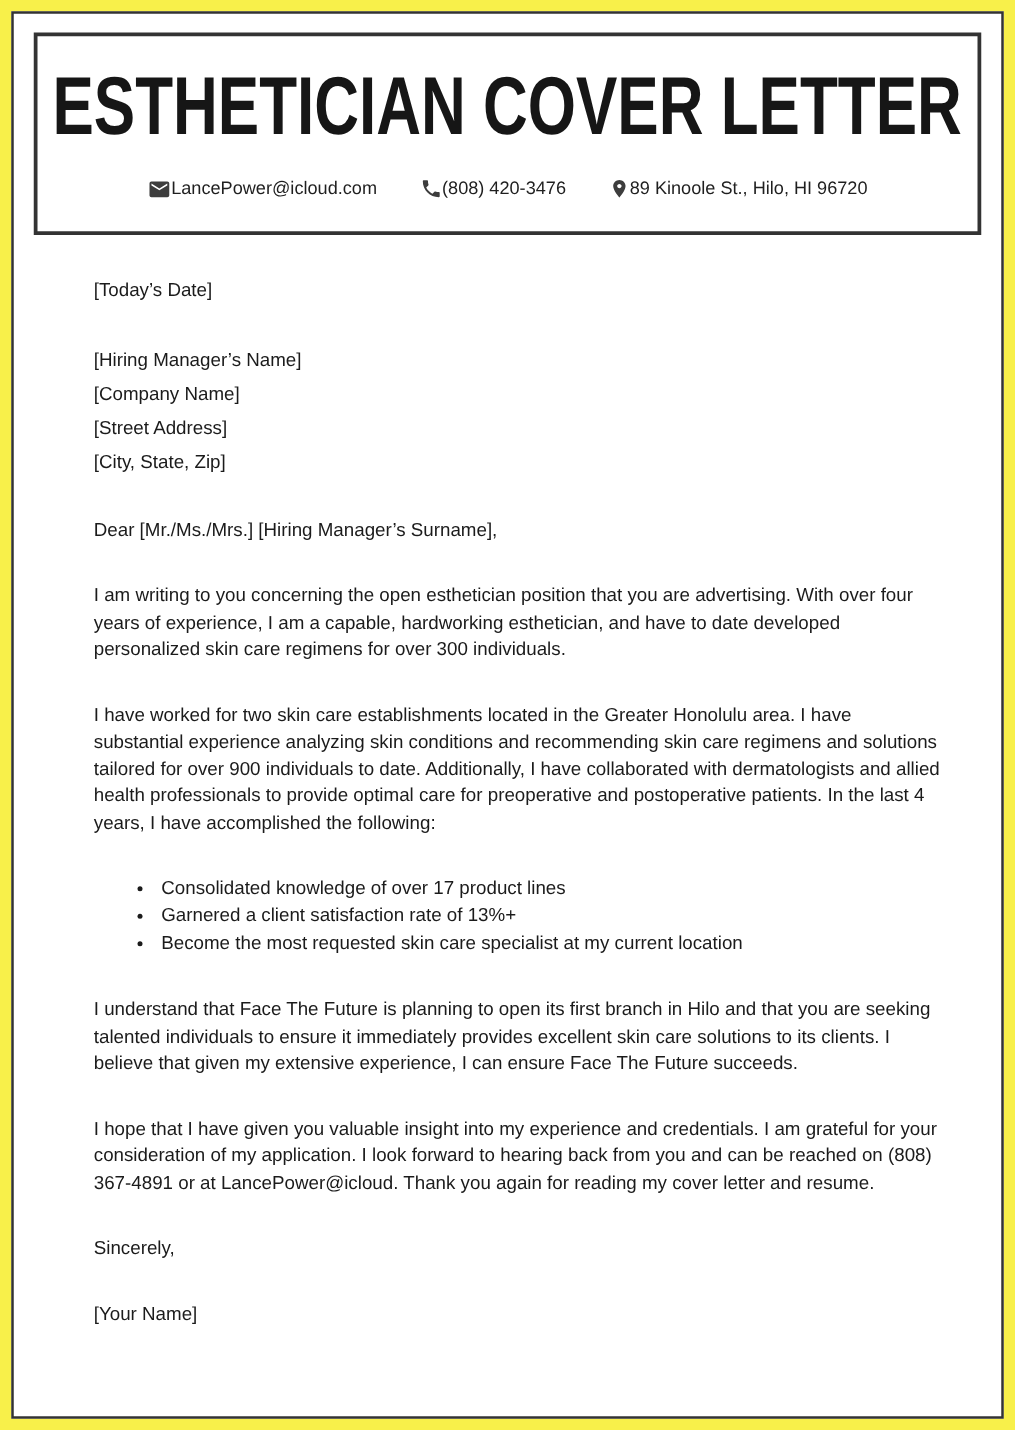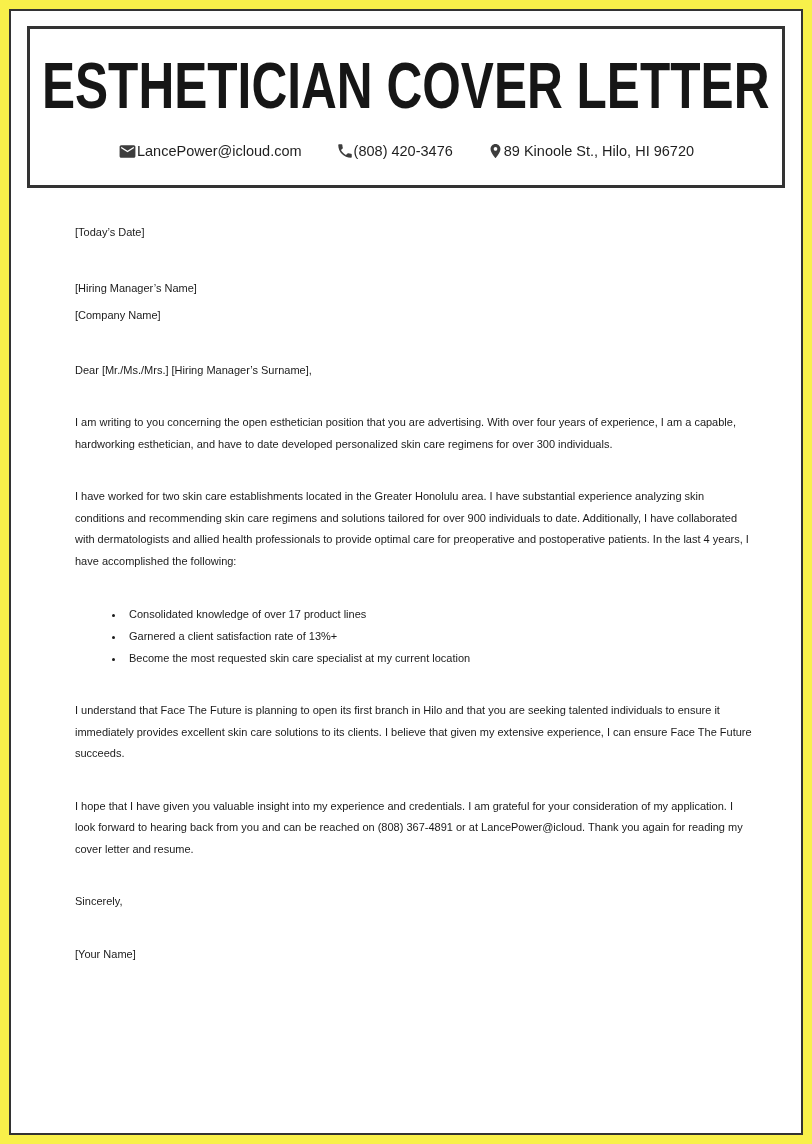--- a/index.html
+++ b/index.html
@@ -51,21 +51,21 @@
   .contact-item {
     display: flex;
     align-items: center;
     gap: 0;
     justify-content: center;
   }
   .contact-item svg { display: block; fill: #3d3d3d; }
   
   .letter {
     padding: 34px 48px 0 64px;
-    font-size: 11px;
+    font-size: 15px;
     line-height: 21.5px;
   }
   .block { margin: 0 0 31px 0; }
   .recipient-line { line-height: 27px; }
   .letter p { margin: 12px 0 31px 0; }
   ul.bullets {
     margin: 0 0 31px 32px;
     padding: 0 0 0 18px;
   }
   ul.bullets li {
@@ -112,20 +112,22 @@
     </div>
   </div>
 
   <div class="letter">
 
     <div class="block">[Today’s Date]</div>
 
     <div class="block">
       <div class="recipient-line">[Hiring Manager’s Name]</div>
       <div class="recipient-line">[Company Name]</div>
+      <div class="recipient-line">[Street Address]</div>
+      <div class="recipient-line">[City, State, Zip]</div>
     </div>
 
     <div class="block">Dear [Mr./Ms./Mrs.] [Hiring Manager’s Surname],</div>
 
     <p>I am writing to you concerning the open esthetician position that you are advertising. With over four years of experience, I am a capable, hardworking esthetician, and have to date developed personalized skin care regimens for over 300 individuals.</p>
 
     <p>I have worked for two skin care establishments located in the Greater Honolulu area. I have substantial experience analyzing skin conditions and recommending skin care regimens and solutions tailored for over 900 individuals to date. Additionally, I have collaborated with dermatologists and allied health professionals to provide optimal care for preoperative and postoperative patients. In the last 4 years, I have accomplished the following:</p>
 
     <ul class="bullets">
       <li>Consolidated knowledge of over 17 product lines</li>

